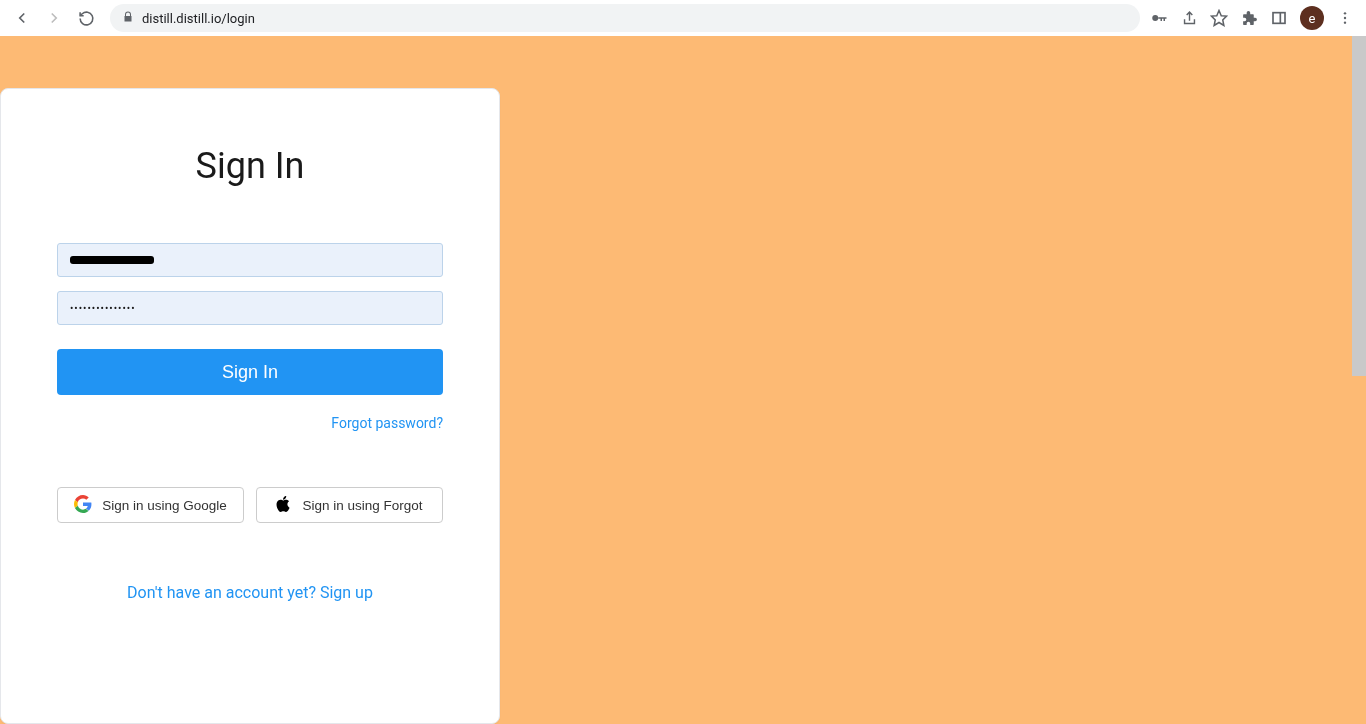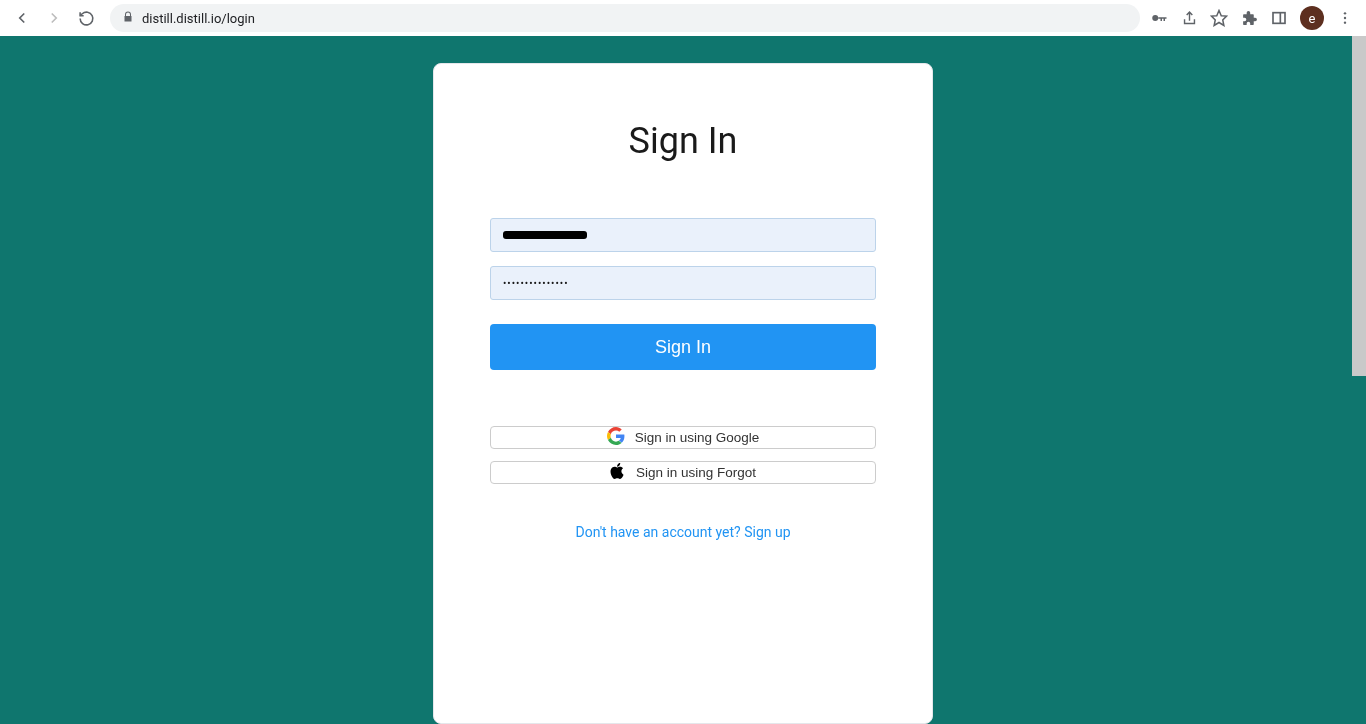--- a/index.html
+++ b/index.html
@@ -60,24 +60,23 @@
       background: #5d2f1f;
       color: #fff;
       display: flex;
       align-items: center;
       justify-content: center;
       font-size: 13px;
     }
     
     .page {
       height: 688px;
-      background: #0f766e;
-      display: flex;
-      justify-content: center;
-      padding-top: 27px;
+      background: #fdba74;
+      display: flex;
+      padding-top: 52px;
       position: relative;
     }
     .scrollbar-thumb {
       position: absolute;
       right: 0;
       top: 0;
       width: 14px;
       height: 340px;
       background: #c9c9c9;
     }
@@ -133,40 +132,39 @@
     .forgot-link {
       text-align: right;
       margin-top: 20px;
       font-size: 14px;
     }
     .forgot-link a { color: #2194f3; text-decoration: none; }
     .social-row {
       display: flex;
       gap: 12px;
       margin-top: 56px;
-      flex-direction: column;
     }
     .social-btn {
       flex: 1;
       height: 36px;
       border: 1px solid #ccc;
       background: #fff;
       border-radius: 4px;
       display: flex;
       align-items: center;
       justify-content: center;
       gap: 10px;
       font-size: 13.5px;
       color: #333;
       cursor: pointer;
     }
     .signup-row {
       text-align: center;
-      margin-top: 40px;
-      font-size: 14px;
+      margin-top: 60px;
+      font-size: 16px;
     }
     .signup-row a { color: #2194f3; text-decoration: none; }
   </style>
 </head>
 <body>
 
 <div class="browser-bar">
   <div class="nav-btn">
     <svg width="18" height="18" viewBox="0 0 24 24" fill="none" stroke="currentColor" stroke-width="2.2">
         <path d="M15 18l-6-6 6-6"></path>
@@ -241,20 +239,23 @@
     <div class="input-wrap">
       <span class="input-redacted"></span>
     </div>
 
     <div class="input-wrap">
       <span class="dots">•••••••••••••••</span>
     </div>
 
     <button class="primary-btn">Sign In</button>
 
+    <div class="forgot-link">
+      <a href="#">Forgot password?</a>
+    </div>
 
     <div class="social-row">
       <button class="social-btn">
         <span>
           <svg width="18" height="18" viewBox="0 0 48 48">
             <path fill="#EA4335" d="M24 9.5c3.4 0 6.4 1.2 8.8 3.4l6.5-6.5C35.2 2.6 29.9 0 24 0 14.6 0 6.5 5.4 2.6 13.2l7.6 5.9C12 13.2 17.5 9.5 24 9.5z"></path>
             <path fill="#4285F4" d="M46.5 24.5c0-1.6-.1-3.1-.4-4.5H24v9h12.7c-.6 3-2.3 5.5-4.8 7.2l7.4 5.8C43.9 37.8 46.5 31.7 46.5 24.5z"></path>
             <path fill="#FBBC05" d="M10.2 28.9c-.5-1.5-.8-3.1-.8-4.9s.3-3.4.8-4.9L2.6 13.2C.9 16.5 0 20.2 0 24s.9 7.5 2.6 10.8l7.6-5.9z"></path>
             <path fill="#34A853" d="M24 48c6 0 11.1-2 14.8-5.4l-7.4-5.8c-2 1.4-4.7 2.2-7.4 2.2-6.5 0-12-4.3-13.8-10.1l-7.6 5.9C6.5 42.6 14.6 48 24 48z"></path>
           </svg>

